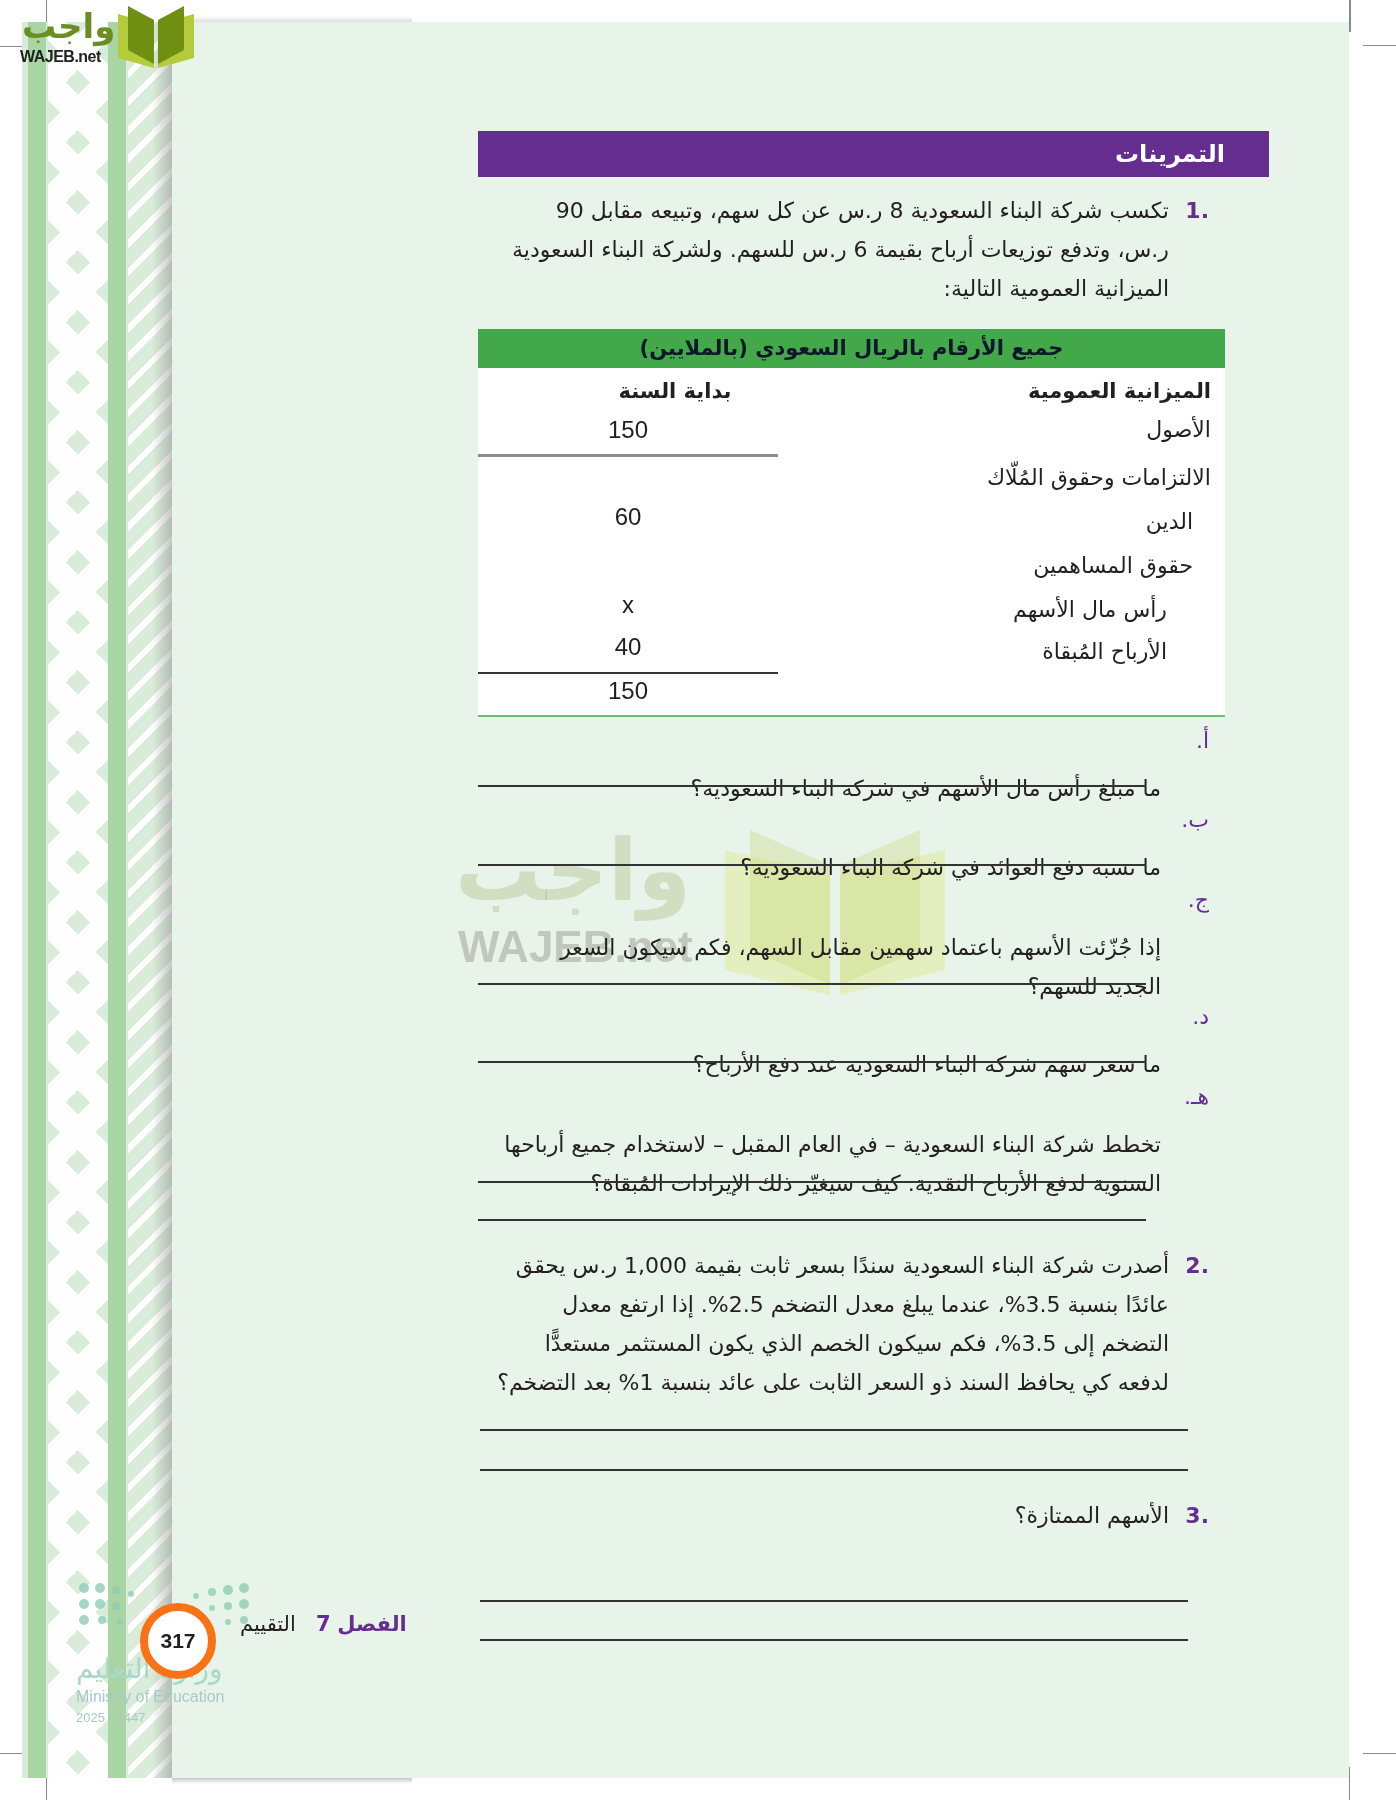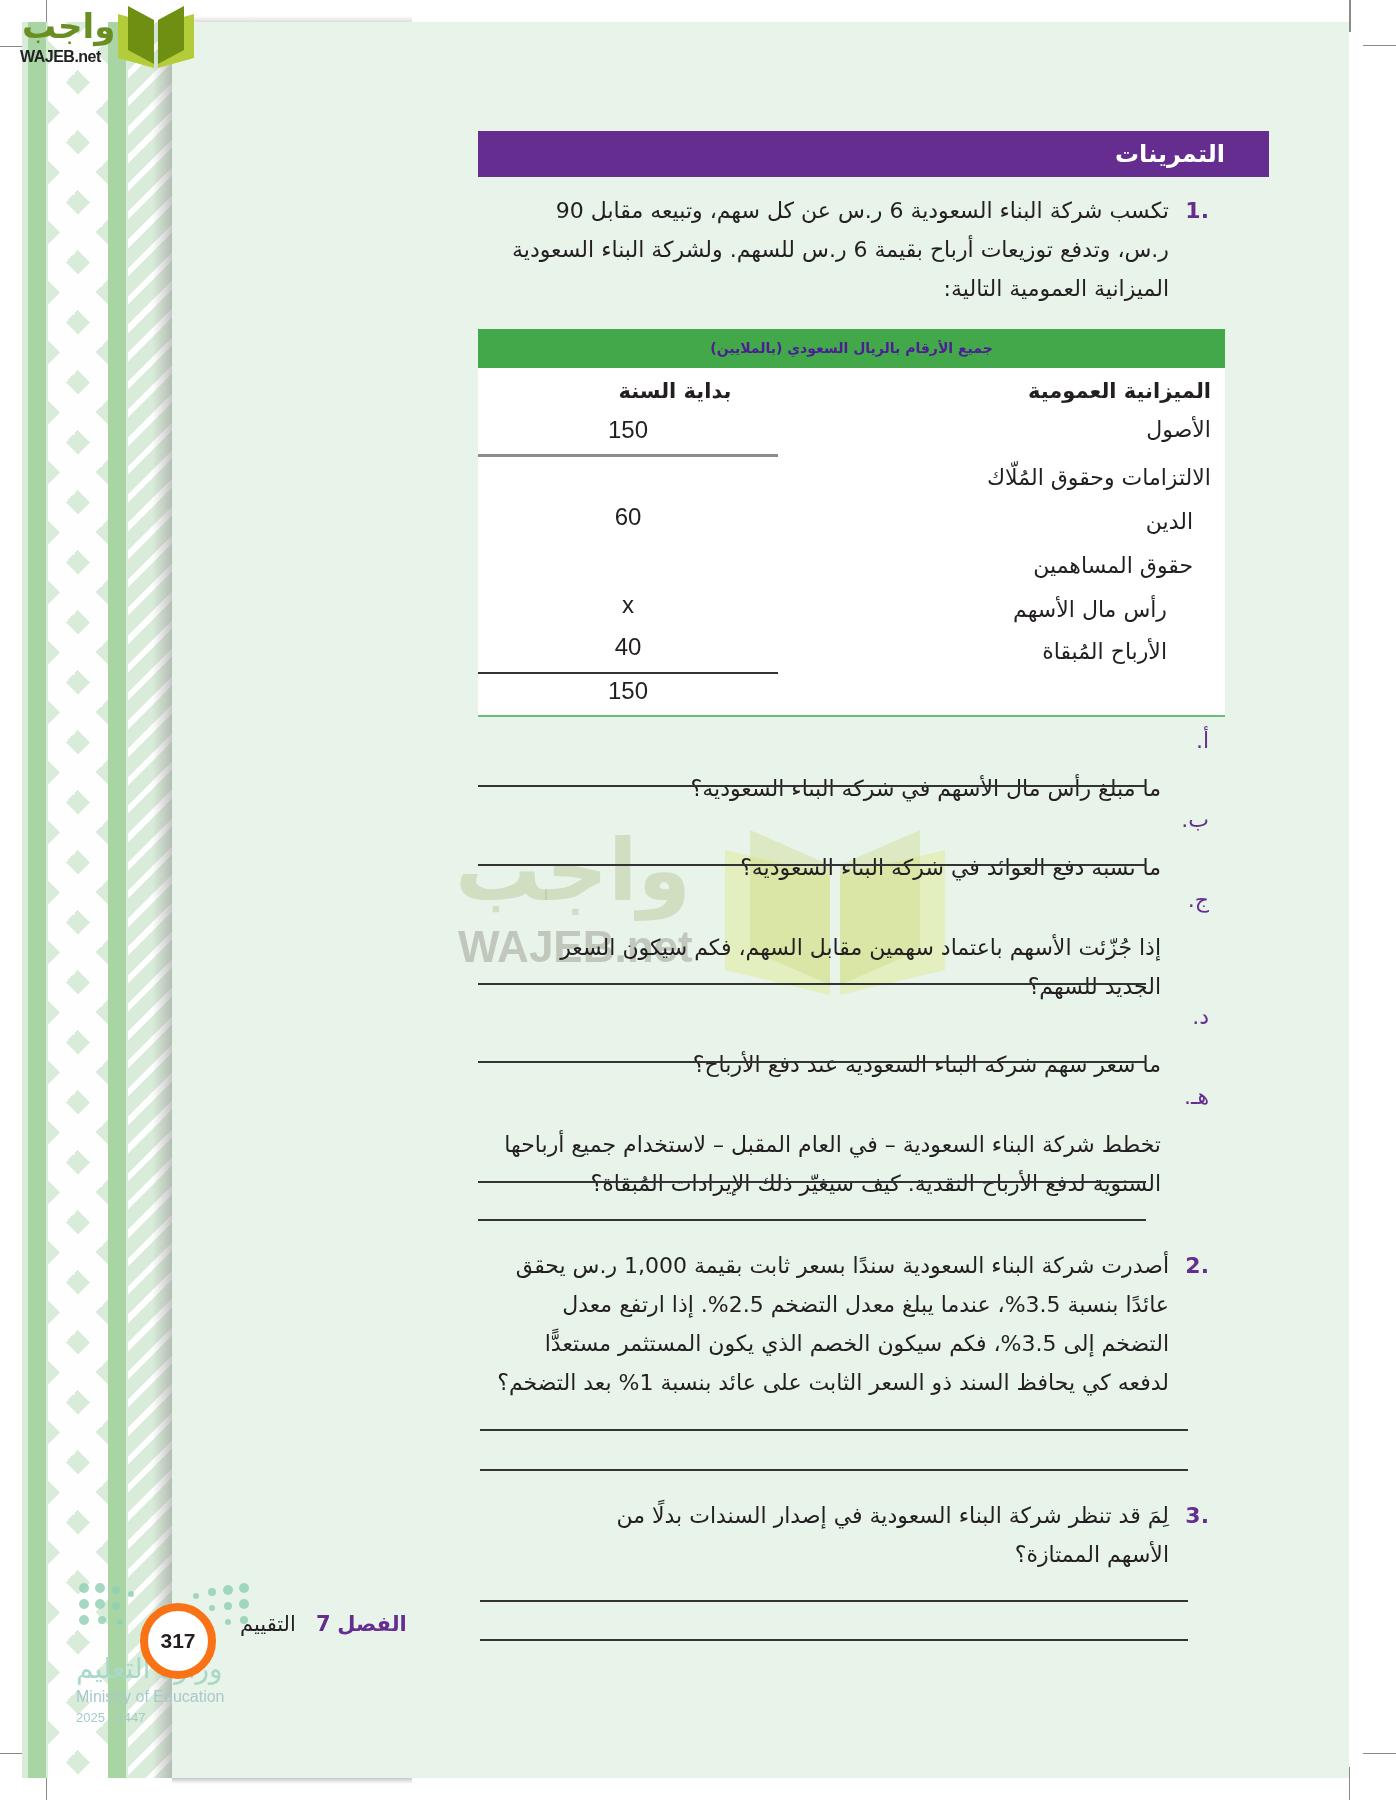--- a/index.html
+++ b/index.html
@@ -73,21 +73,21 @@
   .sub .body { margin-right: 48px; margin-top: 48px; }
   .line { position: absolute; height: 2px; background: #333; }
 
   
   .tbl {
     position: absolute; left: 478px; top: 329px; width: 747px; height: 388px;
     background: #ffffff;
   }
   .tbl-head {
     position: absolute; left: 0; top: 0; width: 100%; height: 39px;
-    background: #43a84a; color: #4c1d95; font-weight: bold; font-size: 14px;
+    background: #43a84a; color: #0f172a; font-weight: bold; font-size: 21px;
     text-align: center; line-height: 39px; direction: rtl;
   }
   .tbl-bottom { position: absolute; left: 0; top: 386px; width: 100%; height: 2px; background: #6cbf6e; }
   .tbl .lbl-cell { position: absolute; right: 14px; font-size: 22px; direction: rtl; text-align: right; white-space: nowrap; }
   .tbl .val-cell { position: absolute; left: 0; width: 300px; text-align: center; font-size: 24px; font-family: "Liberation Sans", sans-serif; }
   .tbl .hdr { font-weight: bold; font-size: 21px; padding-left: 47px; }
   .tbl .rule { position: absolute; left: 0; width: 300px; height: 2px; }
 
   
   .wm { position: absolute; left: 455px; top: 830px; width: 500px; height: 165px; pointer-events: none; }
@@ -145,21 +145,21 @@
   </svg>
 </div>
 
 <div class="section-header rtl">
   <span>التمرينات</span>
 </div>
 
 <div class="q rtl" style="left:478px; top:191px; width:731px;">
   <span class="num">.1</span>
   <div class="body" style="text-align:justify; text-align-last:right;">
-    <div>تكسب شركة البناء السعودية 6 ر.س عن كل سهم، وتبيعه مقابل 90</div>
+    <div>تكسب شركة البناء السعودية 8 ر.س عن كل سهم، وتبيعه مقابل 90</div>
     <div>ر.س، وتدفع توزيعات أرباح بقيمة 6 ر.س للسهم. ولشركة البناء السعودية</div>
     <div>الميزانية العمومية التالية:</div>
   </div>
 </div>
 
 <div class="tbl">
   <div class="tbl-head">جميع الأرقام بالريال السعودي (بالملايين)</div>
 
   <div class="lbl-cell hdr" style="top:50px;">الميزانية العمومية</div>
   <div class="val-cell hdr" style="top:50px;font-family:'DejaVu Sans',sans-serif;font-size:21px;direction:rtl;">بداية السنة</div>
@@ -250,21 +250,20 @@
     <div>التضخم إلى 3.5%، فكم سيكون الخصم الذي يكون المستثمر مستعدًّا</div>
     <div>لدفعه كي يحافظ السند ذو السعر الثابت على عائد بنسبة 1% بعد التضخم؟</div>
   </div>
 </div>
 <div class="line" style="left:480px; top:1429px; width:708px;"></div>
 <div class="line" style="left:480px; top:1469px; width:708px;"></div>
 
 <div class="q rtl" style="left:478px; top:1496px; width:731px;">
   <span class="num">.3</span>
   <div class="body" style="text-align:justify; text-align-last:right;">
-    <div>لِمَ قد تنظر شركة البناء السعودية في إصدار السندات بدلًا من</div>
     <div>الأسهم الممتازة؟</div>
   </div>
 </div>
 <div class="line" style="left:480px; top:1600px; width:708px;"></div>
 <div class="line" style="left:480px; top:1639px; width:708px;"></div>
 
 <div class="moe">
   <svg class="moe-dots" width="180" height="60" viewBox="0 0 180 60">
     <g fill="#8fcfb4" opacity="0.8">
       <circle cx="8" cy="8" r="5"></circle>

